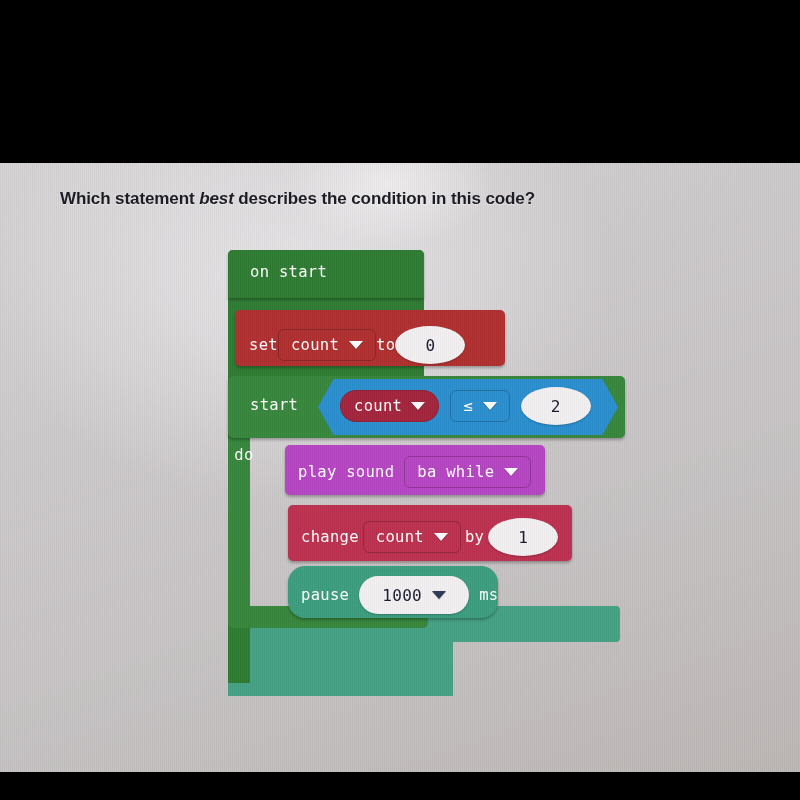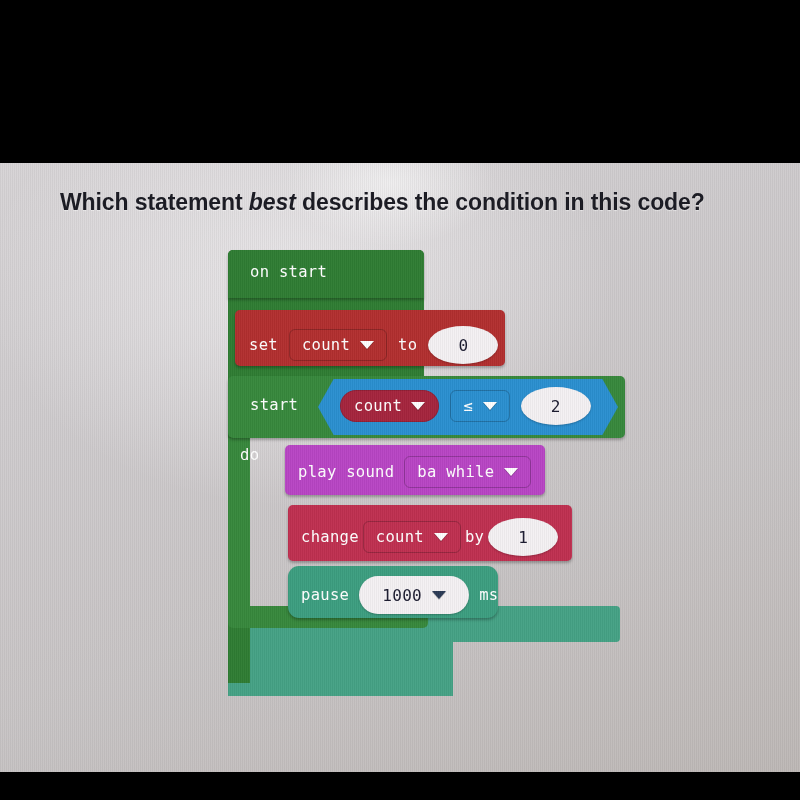--- a/index.html
+++ b/index.html
@@ -50,21 +50,21 @@
   }
   #letterbox-top { top: 0; height: 163px; }
   #letterbox-bottom { top: 772px; height: 28px; }
 
   #question {
     position: absolute;
     left: 60px;
     top: 26px;
     width: 680px;
     font-family: "Liberation Sans", sans-serif;
-    font-size: 23px;
+    font-size: 17px;
     font-weight: 700;
     color: #1a1a22;
     letter-spacing: -0.1px;
     white-space: nowrap;
     text-shadow: 0 1px 1px rgba(255,255,255,0.5);
   }
   #question .em {
     font-style: italic;
   }
 
@@ -76,20 +76,21 @@
     width: 800px;
     height: 609px;
   }
   .blk {
     position: absolute;
     box-sizing: border-box;
     font-family: "DejaVu Sans Mono", monospace;
     color: #ffffff;
     font-size: 15.5px;
     letter-spacing: 0.3px;
+    text-align: center;
   }
   .shadowed { box-shadow: 0 2px 3px rgba(0,0,0,0.28); }
 
   
   #on-start-body {
     left: 228px;
     top: 87px;
     width: 196px;
     height: 172px;
     background: #2f7d33;
@@ -119,33 +120,33 @@
 
   
   #set-block {
     left: 235px;
     top: 147px;
     width: 270px;
     height: 56px;
     background: #b22f2f;
     border-radius: 5px;
   }
-  #set-block .row { position: absolute; left: 14px; top: 16px; display: flex; align-items: center; gap: 11px; }
+  #set-block .row { position: absolute; left: 14px; top: 16px; display: flex; align-items: center; }
 
   
   #while-block {
     left: 228px;
     top: 213px;
     width: 397px;
     height: 62px;
     background: #37883c;
     border-radius: 5px;
   }
   #while-label { position: absolute; left: 22px; top: 20px; }
-  #do-label { position: absolute; left: 240px; top: 283px; width: 40px; }
+  #do-label { position: absolute; left: 224px; top: 283px; width: 40px; }
 
   
   #while-inner {
     left: 228px;
     top: 275px;
     width: 22px;
     height: 180px;
     background: #37883c;
   }
   #while-foot {
@@ -253,21 +254,21 @@
   }
   #change-block .row { position: absolute; left: 13px; top: 13px; display: flex; align-items: center; gap: 4px; }
 
   
   #pause-block {
     left: 288px;
     top: 403px;
     width: 210px;
     height: 52px;
     background: #3c9e80;
-    border-radius: 11px;
+    border-radius: 17px;
   }
   #pause-block .row { position: absolute; left: 13px; top: 10px; display: flex; align-items: center; gap: 10px; }
 
   
   #tail-1 {
     left: 228px;
     top: 455px;
     width: 196px;
     height: 78px;
     background: #45a285;

